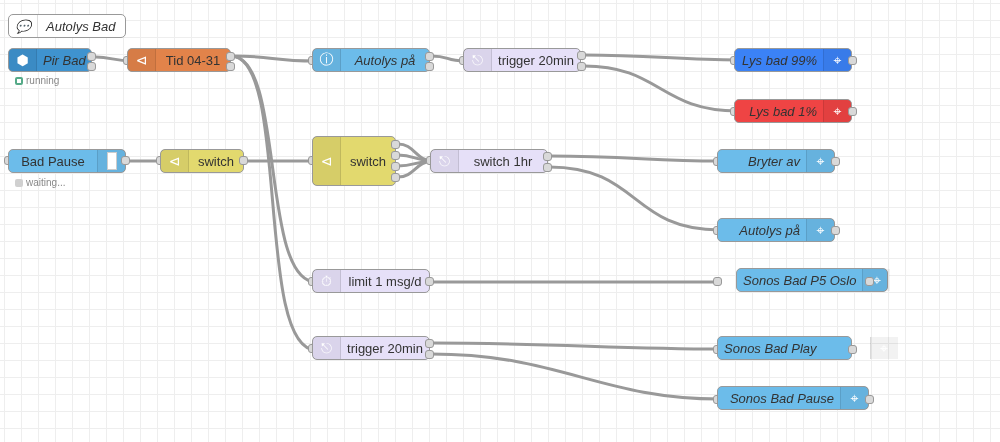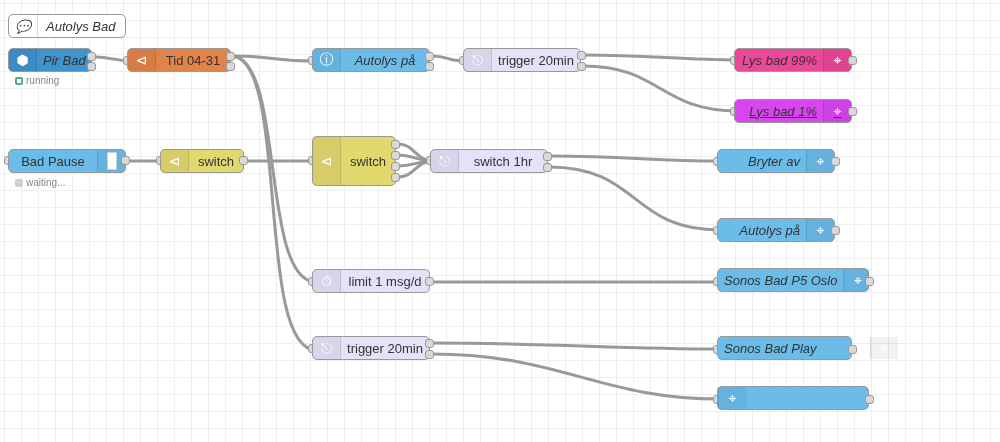--- a/index.html
+++ b/index.html
@@ -153,58 +153,59 @@
 
 <div class="port" style="left:308px;top:344px;"></div>
 <div class="node" style="left:312px;top:336px;width:118px;background:#e6e0f8;">
   <span class="ico">⎋</span>
   <span class="lbl">trigger 20min</span>
 </div>
 <div class="port" style="left:425px;top:339px;"></div>
 <div class="port" style="left:425px;top:350px;"></div>
 
 <div class="port" style="left:730px;top:56px;"></div>
-<div class="node" style="left:734px;top:48px;width:118px;background:#ec4899;">
+<div class="node" style="left:734px;top:48px;width:118px;background:#3b82f6;">
   <span class="lbl i r">Lys bad 99%</span>
   <span class="ico right">⌖</span>
 </div>
 <div class="port" style="left:848px;top:56px;"></div>
 
 <div class="port" style="left:730px;top:107px;"></div>
-<div class="node" style="left:734px;top:99px;width:118px;background:#d946ef;text-decoration:underline;">
+<div class="node" style="left:734px;top:99px;width:118px;background:#ef4444;">
   <span class="lbl i r">Lys bad 1%</span>
   <span class="ico right">⌖</span>
 </div>
 <div class="port" style="left:848px;top:107px;"></div>
 
 <div class="port" style="left:713px;top:157px;"></div>
 <div class="node" style="left:717px;top:149px;width:118px;background:#6cbcea;">
   <span class="lbl i r">Bryter av</span>
   <span class="ico right">⌖</span>
 </div>
 <div class="port" style="left:831px;top:157px;"></div>
 
 <div class="port" style="left:713px;top:226px;"></div>
 <div class="node" style="left:717px;top:218px;width:118px;background:#6cbcea;">
   <span class="lbl i r">Autolys på</span>
   <span class="ico right">⌖</span>
 </div>
 <div class="port" style="left:831px;top:226px;"></div>
 
 <div class="port" style="left:713px;top:277px;"></div>
-<div class="node" style="left:717px;top:268px;width:152px;background:#6cbcea;">
+<div class="node" style="left:736px;top:268px;width:152px;background:#6cbcea;">
   <span class="lbl i r">Sonos Bad P5 Oslo</span>
   <span class="ico right">⌖</span>
 </div>
 <div class="port" style="left:865px;top:277px;"></div>
 
 <div class="port" style="left:713px;top:345px;"></div>
 <div class="node" style="left:717px;top:336px;width:135px;background:#6cbcea;gap:47px;">
   <span class="lbl i r">Sonos Bad Play</span>
   <span class="ico right">⌖</span>
 </div>
 <div class="port" style="left:848px;top:345px;"></div>
 
 <div class="port" style="left:713px;top:395px;"></div>
 <div class="node" style="left:717px;top:386px;width:152px;background:#6cbcea;">
+  <span class="lbl i r">Sonos Bad Pause</span>
   <span class="ico right">⌖</span>
 </div>
 <div class="port" style="left:865px;top:395px;"></div>
 
 </body></html>

